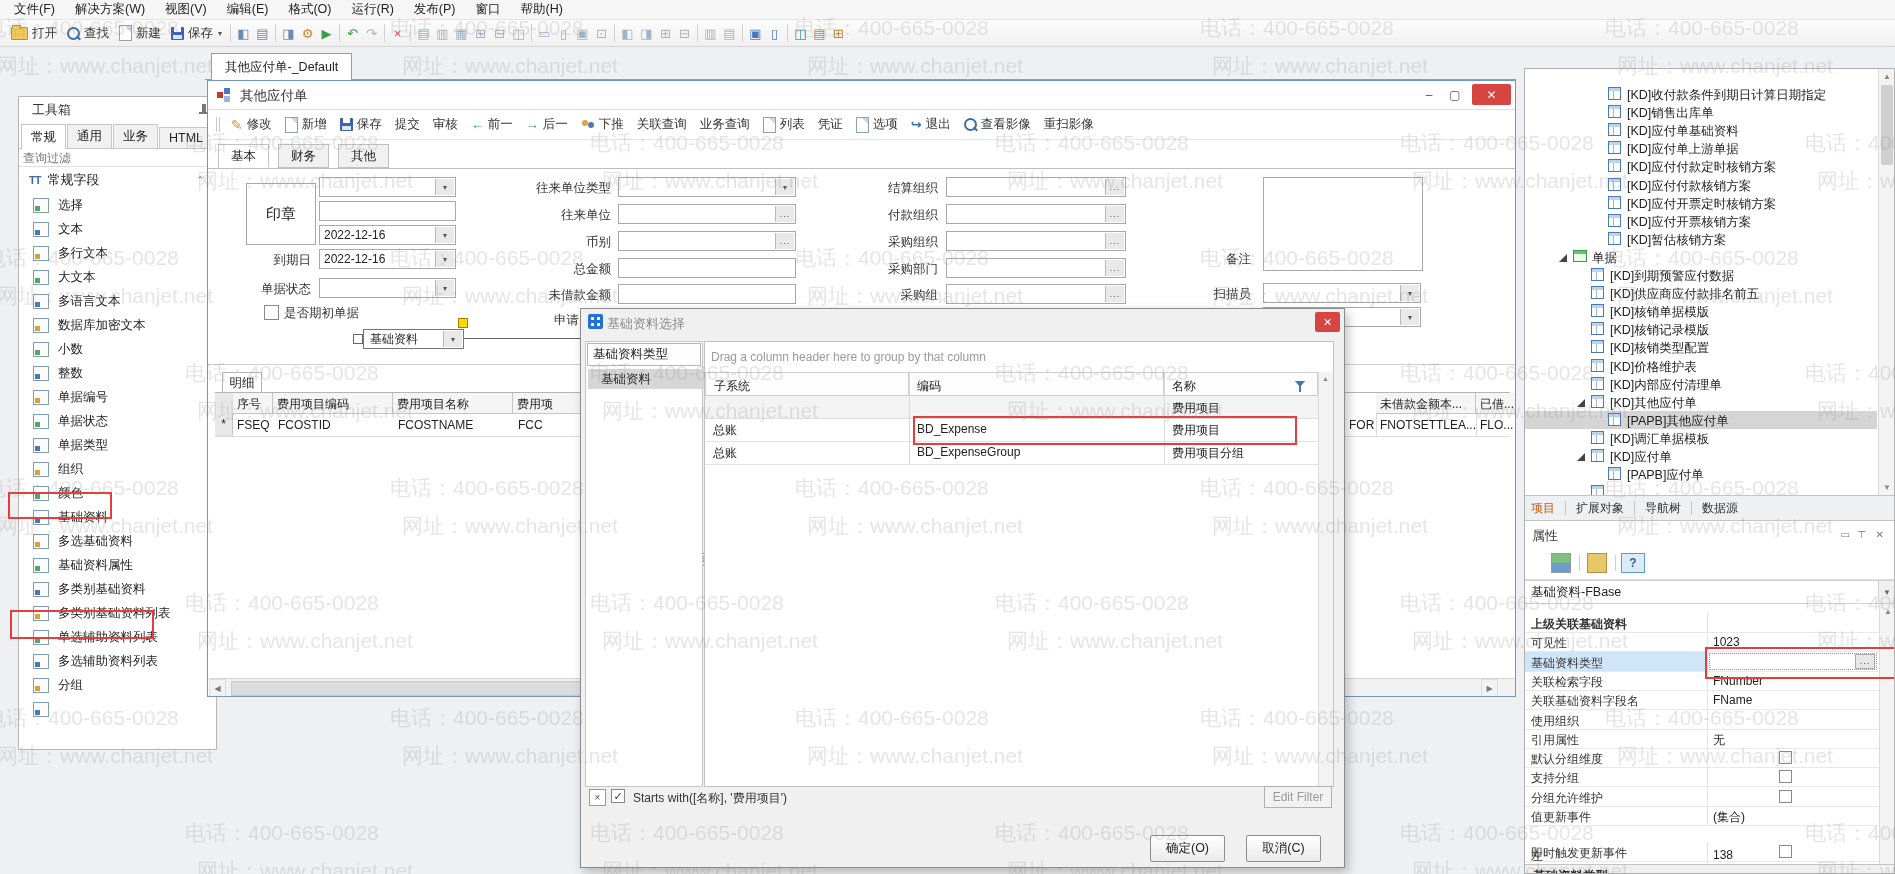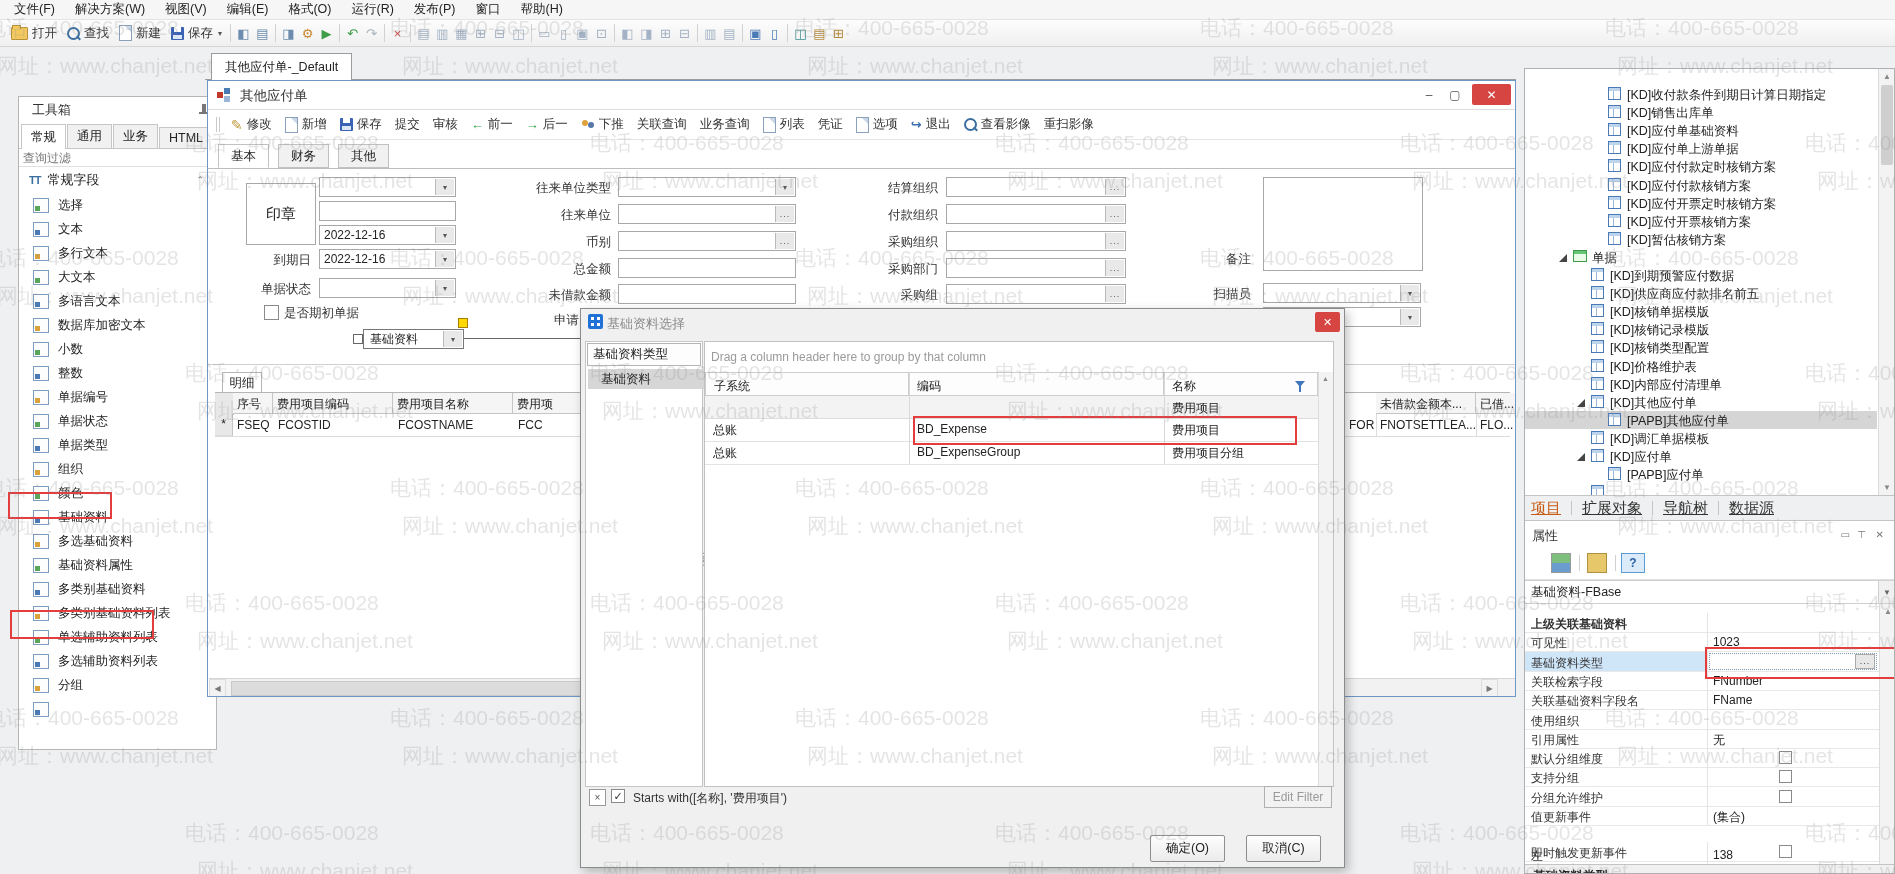--- a/index.html
+++ b/index.html
@@ -89,21 +89,21 @@
   .t-ico:before{content:"";position:absolute;left:0;top:0;width:100%;height:3px;background:#bcd4ec;}
   .t-ico:after{content:"";position:absolute;left:4px;top:3px;width:1px;height:8px;background:#9cb8d8;}
   .t-folder{position:absolute;top:2px;width:14px;height:12px;background:#eafbe8;border:1px solid #3f9948;box-sizing:border-box;}
   .t-folder:before{content:"";position:absolute;left:0;top:0;width:100%;height:3px;background:#67c577;}
   .t-exp{position:absolute;top:6px;width:0;height:0;border:4px solid transparent;border-bottom-color:#444;border-right-color:#444;}
   .t-label{position:absolute;top:2px;font-size:12.5px;color:#222;white-space:nowrap;}
   .vscroll{position:absolute;background:#f3f3f3;border-left:1px solid #dcdcdc;box-sizing:border-box;}
   .vthumb{position:absolute;left:2px;width:12px;background:#cfcfcf;border-radius:2px;}
   .varr{position:absolute;left:0;width:100%;text-align:center;font-size:8px;color:#888;}
   #rp-tabs{position:absolute;left:0;top:426px;width:100%;height:26px;background:#eef0f1;border-top:1px solid #c4c4c4;border-bottom:1px solid #c4c4c4;display:flex;align-items:center;padding-left:6px;box-sizing:border-box;gap:10px;}
-  .rp-tab{font-size:15px;color:#333;text-decoration:underline;}
+  .rp-tab{font-size:12px;color:#333;}
   .rp-tab.active{color:#c75b12;}
   .rp-sep{width:1px;height:14px;background:#c4c4c4;}
   #props-header{position:absolute;left:0;top:453px;width:100%;height:26px;}
   #props-title{position:absolute;left:7px;top:5px;font-size:13px;color:#333;}
   .ph-ic{position:absolute;top:7px;font-size:10px;color:#777;}
   #props-toolbar{position:absolute;left:0;top:481px;width:100%;height:29px;border-bottom:1px solid #e0e0e0;}
   .pt-ic{position:absolute;top:3px;width:20px;height:20px;box-sizing:border-box;}
   #props-selector{position:absolute;left:0;top:511px;width:354px;height:24px;background:#fff;border-top:1px solid #d0d0d0;border-bottom:1px solid #d0d0d0;box-sizing:border-box;font-size:12.5px;color:#222;display:flex;align-items:center;padding-left:6px;}
   #props-selarrow{position:absolute;left:353px;top:511px;width:18px;height:24px;background:#f0f0f0;border:1px solid #d0d0d0;box-sizing:border-box;display:flex;align-items:center;justify-content:center;font-size:8px;color:#666;}
   #props-grid{position:absolute;left:0;top:535px;width:354px;height:260px;background:#fff;}

